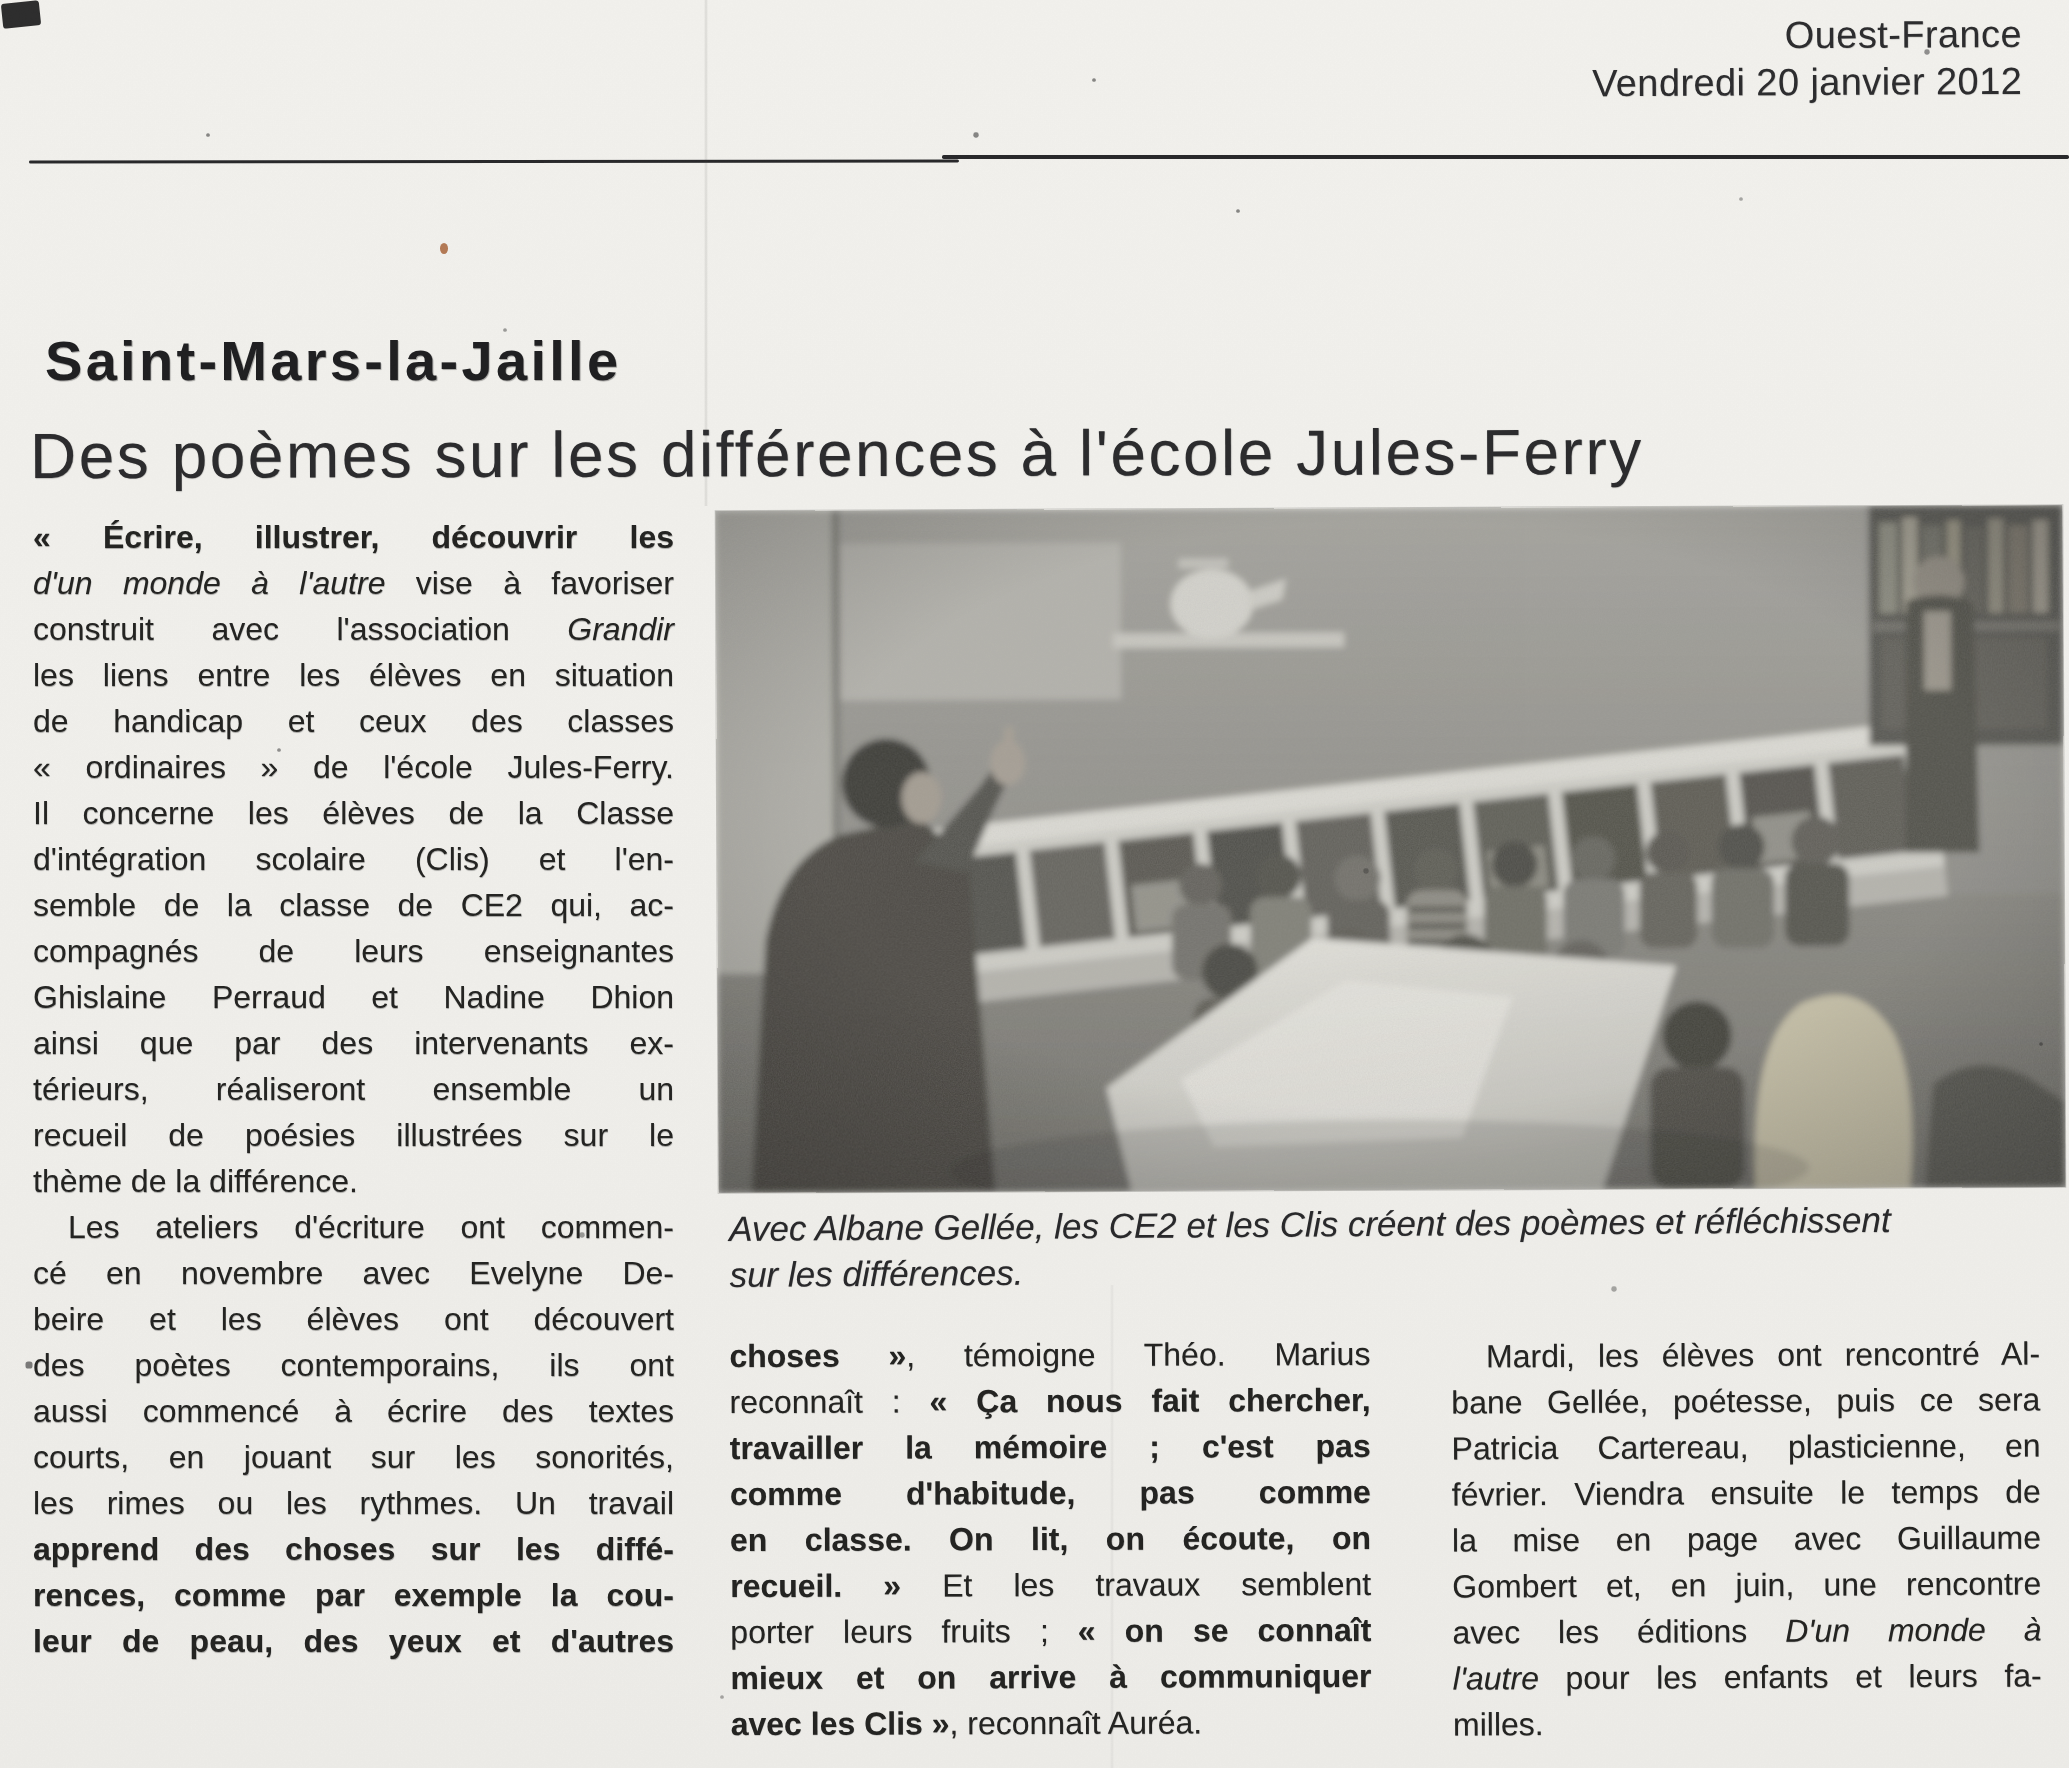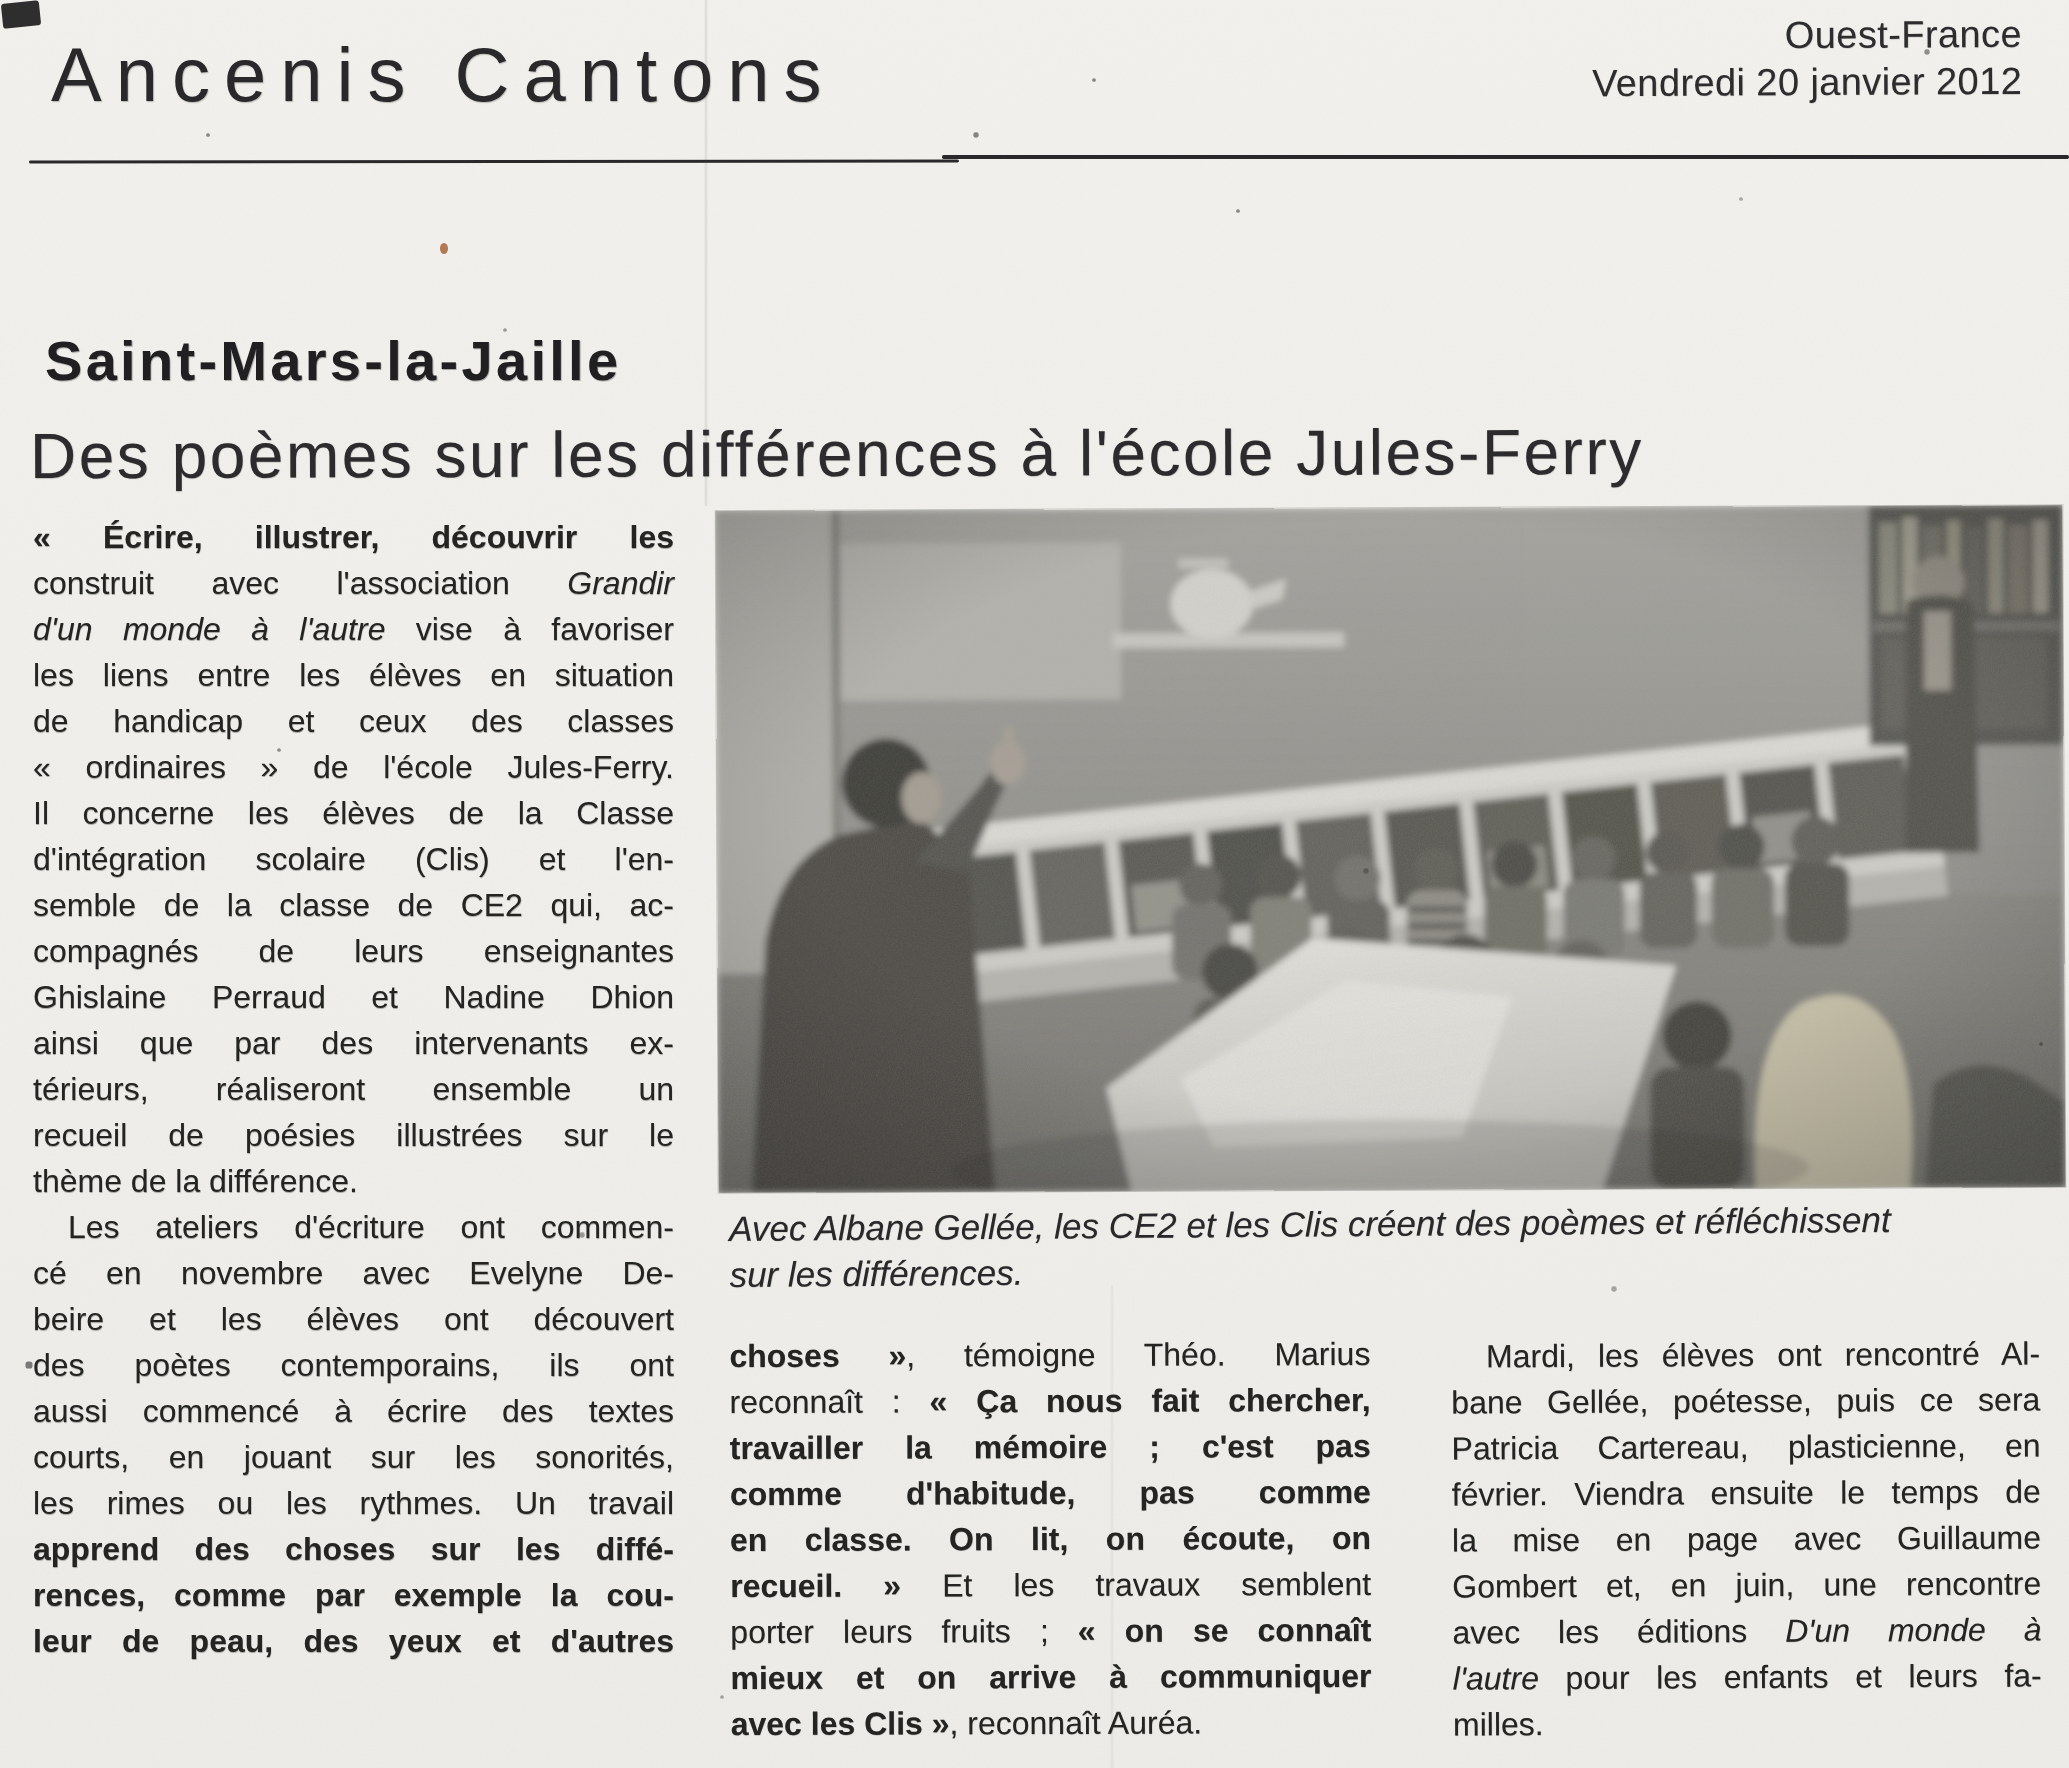--- a/index.html
+++ b/index.html
@@ -74,37 +74,36 @@
       278px 749px 0 0.8px rgba(25,25,25,.45), 1365px 870px 0 1.7px rgba(25,25,25,.3),
       2040px 1043px 0 0.8px rgba(25,25,25,.4), 721px 1696px 0 0.8px rgba(25,25,25,.35),
       504px 329px 0 0.8px rgba(25,25,25,.4), 1740px 198px 0 0.8px rgba(25,25,25,.35);}
   .page-noise{position:absolute;left:0;top:0;pointer-events:none;opacity:.55;}
 </style>
 </head>
 <body>
 
 <div class="page">
 
-  <h1 class="masthead-title">Ancenis Cantons</h1>
 
   <div class="dateline">
     <div>Ouest-France</div>
     <div>Vendredi 20 janvier 2012</div>
   </div>
 
   <div class="rule rule-left"></div>
   <div class="rule rule-right"></div>
 
   <h2 class="locality">Saint-Mars-la-Jaille</h2>
   <h3 class="headline">Des poèmes sur les différences à l'école Jules-Ferry</h3>
 
   <div class="col col1">
       <div class="tline"><span class="b">« Écrire, illustrer, découvrir les</span></div>
+      <div class="tline"><span class="i">d'un monde à l'autre</span><span> vise à favoriser</span></div>
       <div class="tline"><span>construit avec l'association </span><span class="i">Grandir</span></div>
-      <div class="tline"><span class="i">d'un monde à l'autre</span><span> vise à favoriser</span></div>
       <div class="tline"><span>les liens entre les élèves en situation</span></div>
       <div class="tline"><span>de handicap et ceux des classes</span></div>
       <div class="tline"><span>« ordinaires » de l'école Jules-Ferry.</span></div>
       <div class="tline"><span>Il concerne les élèves de la Classe</span></div>
       <div class="tline"><span>d'intégration scolaire (Clis) et l'en-</span></div>
       <div class="tline"><span>semble de la classe de CE2 qui, ac-</span></div>
       <div class="tline"><span>compagnés de leurs enseignantes</span></div>
       <div class="tline"><span>Ghislaine Perraud et Nadine Dhion</span></div>
       <div class="tline"><span>ainsi que par des intervenants ex-</span></div>
       <div class="tline"><span>térieurs, réaliseront ensemble un</span></div>

